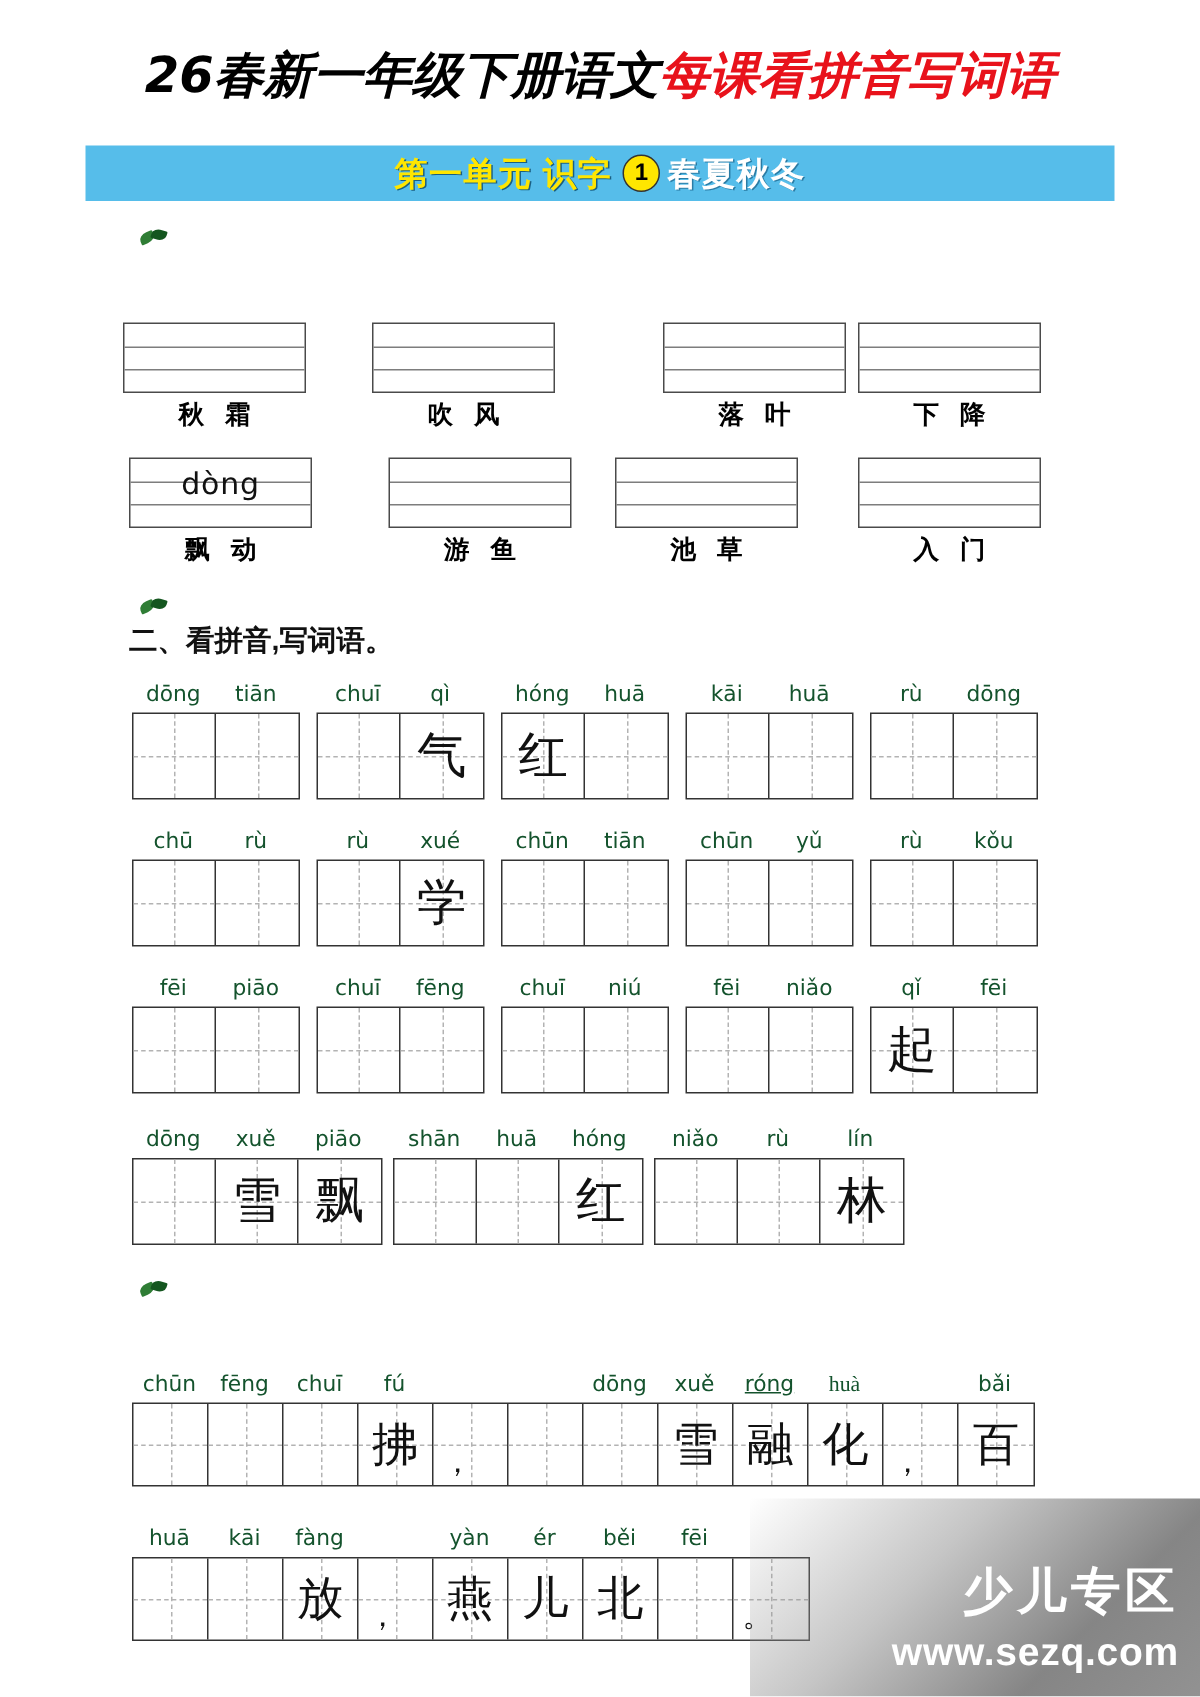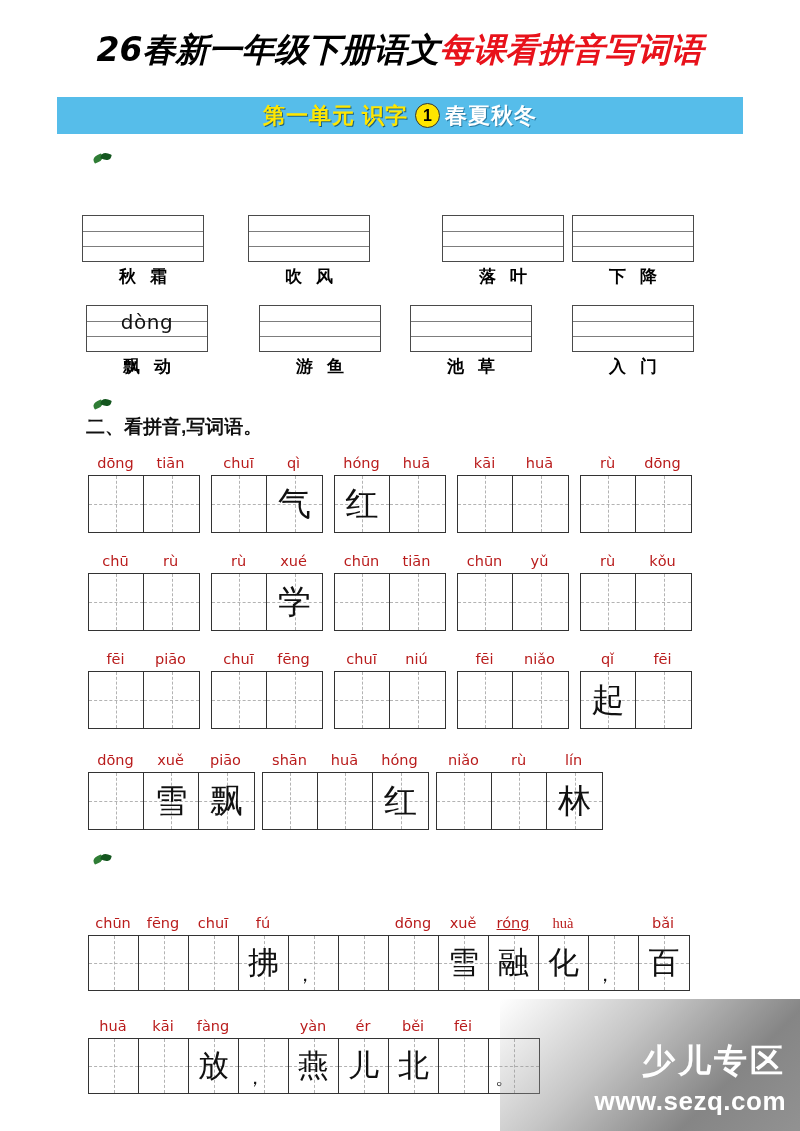--- a/index.html
+++ b/index.html
@@ -61,21 +61,21 @@
   .wordlbl{
     position:absolute;width:122px;top:50px;text-align:center;
     font-size:17px;color:#000;letter-spacing:14px;text-indent:14px;
     font-family:"DejaVu Sans","Liberation Serif",serif;font-weight:600;
   }
 
   
   .grp{position:absolute;}
   .pinyins{position:absolute;top:0;left:0;display:flex;}
   .pinyins span{
-    display:block;text-align:center;font-size:14.5px;color:#b91c1c;
+    display:block;text-align:center;font-size:14.5px;color:#14532d;
     font-family:"DejaVu Sans",sans-serif;
   }
   .cells{position:absolute;display:flex;border:1.5px solid #333;box-sizing:border-box;background:#fff;}
   .cell{
     position:relative;box-sizing:border-box;
     border-right:1.5px solid #333;overflow:hidden;
   }
   .cell:last-child{border-right:none;}
   .cell .vd{position:absolute;left:50%;top:0;bottom:0;width:0;
             border-left:1px dashed #b3b3b3;}

